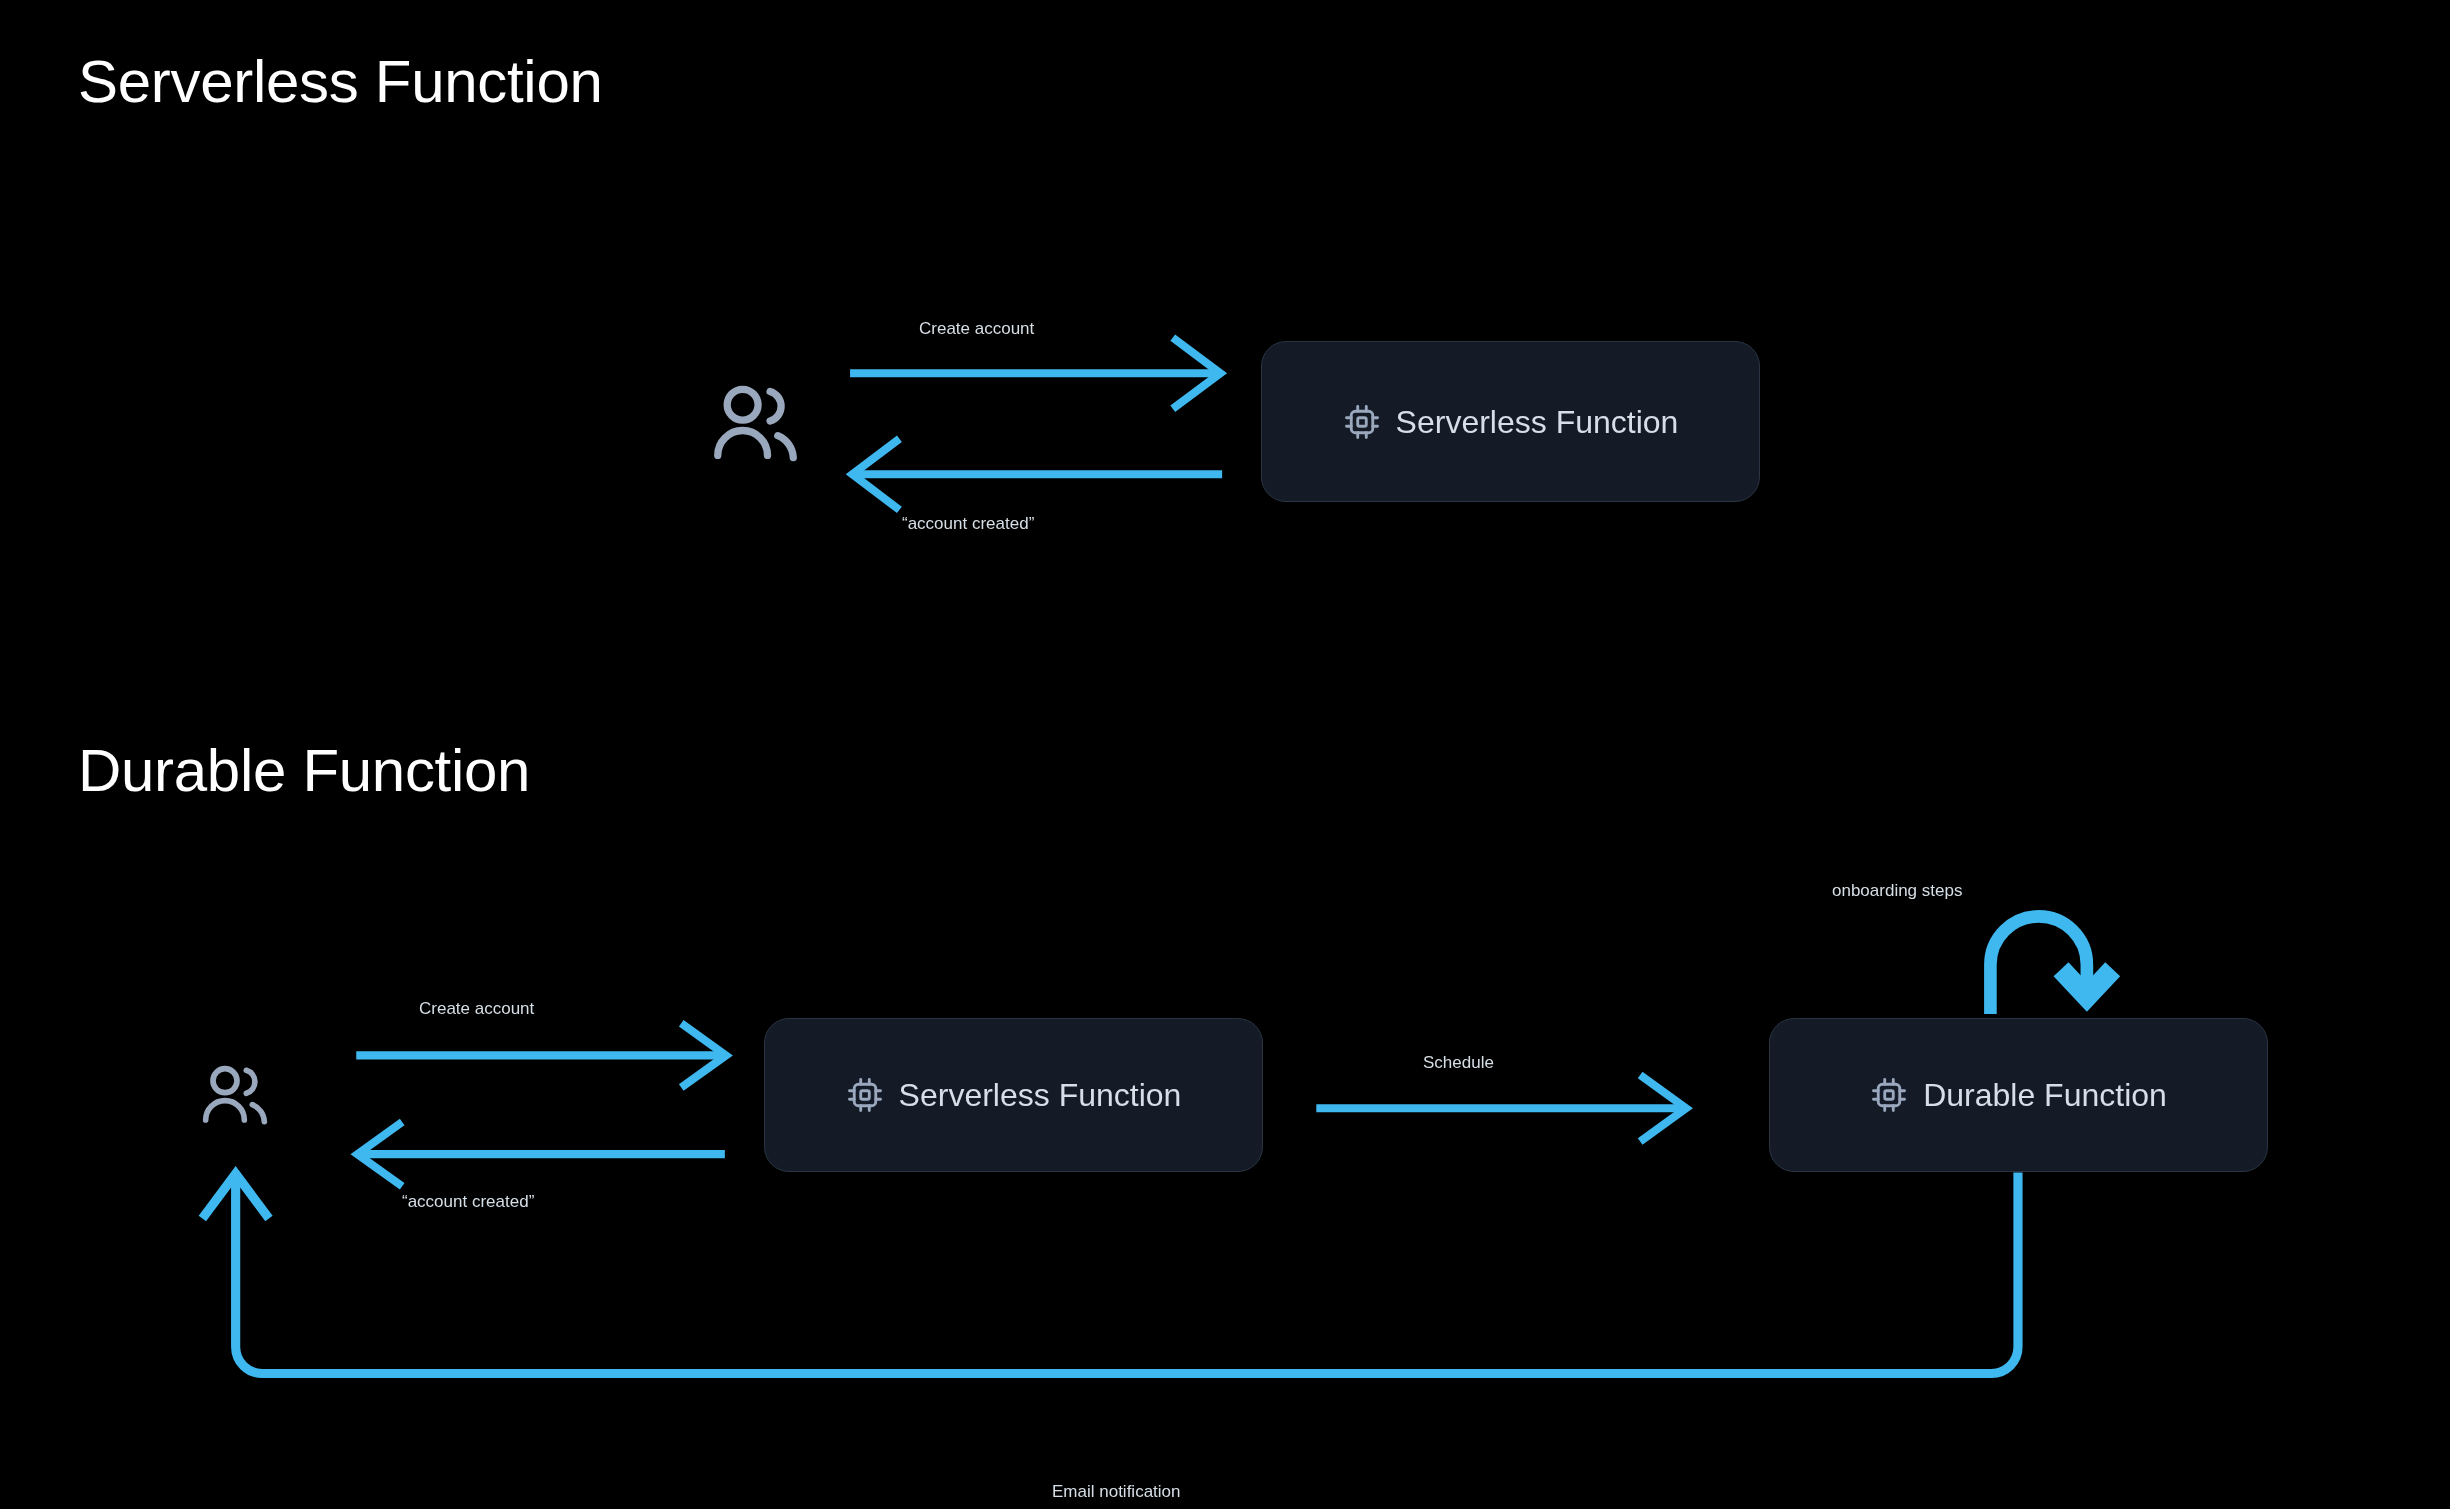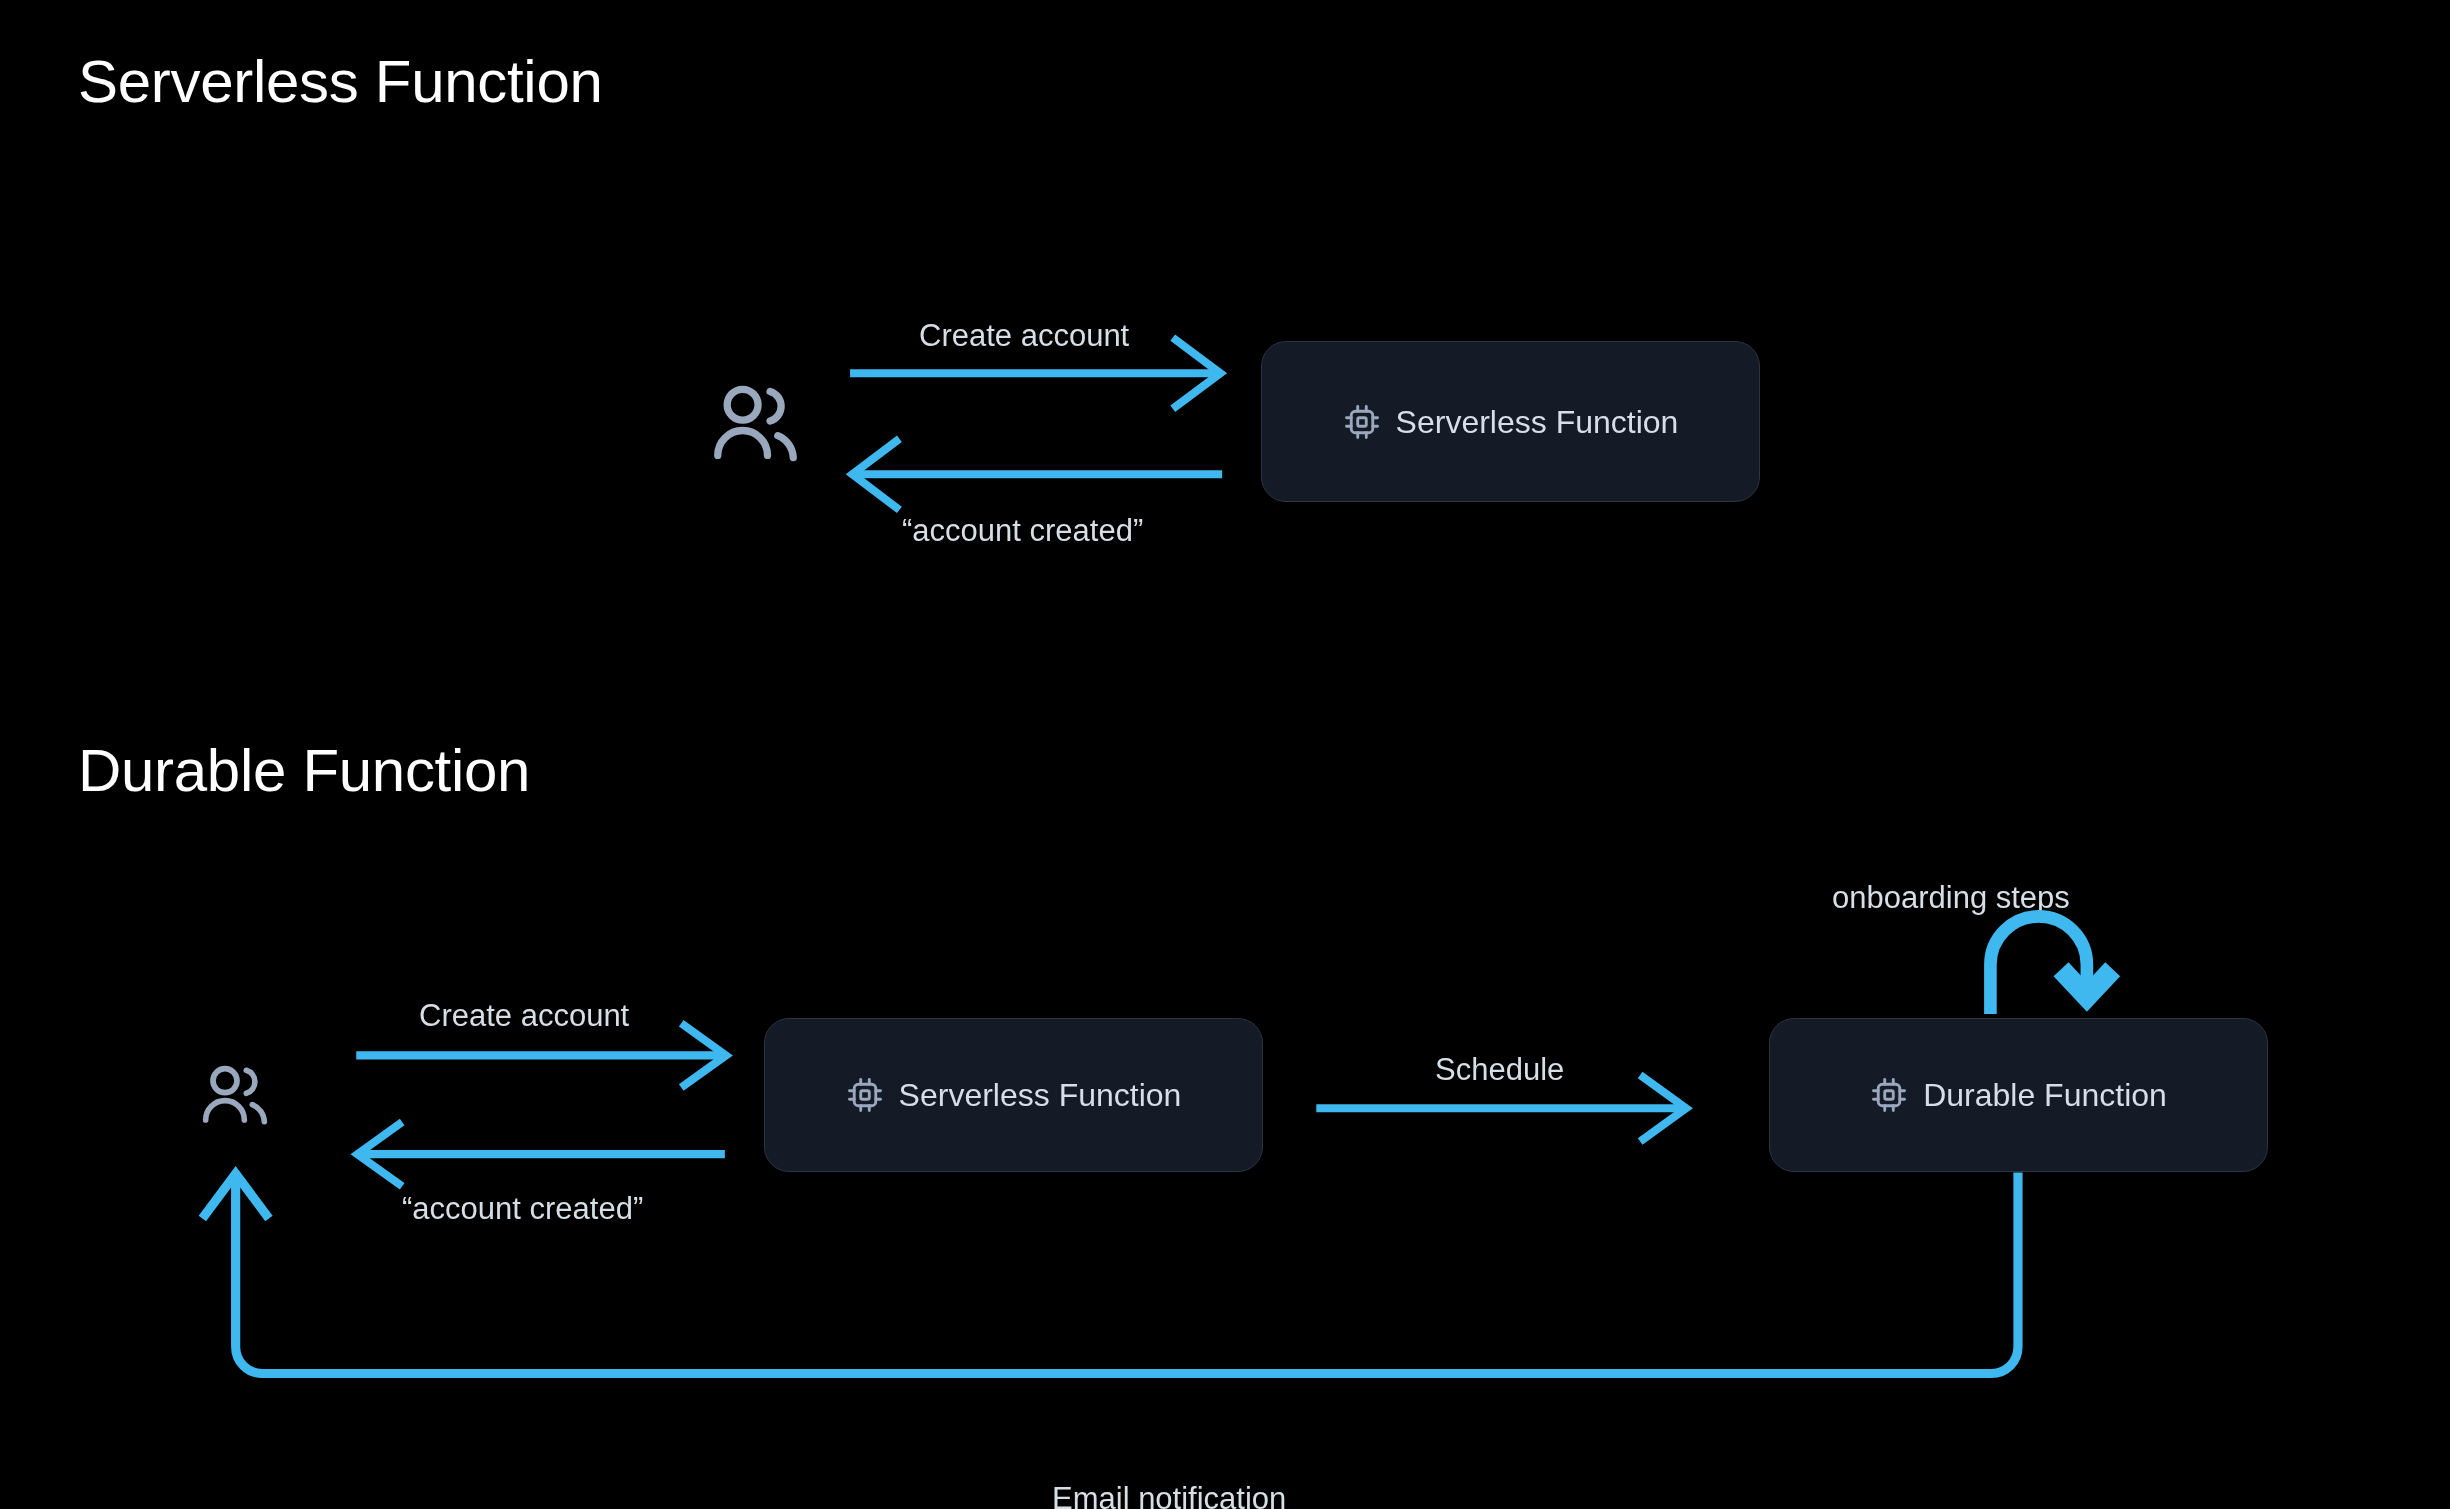--- a/index.html
+++ b/index.html
@@ -57,21 +57,21 @@
   }
   .cpu-icon { width: 38px; height: 38px; display: block; flex: none; }
 
   
   .actor-icon { position: absolute; display: block; }
 
   
   .edge-label {
     position: absolute;
     color: #D6DEE6;
-    font-size: 31px;
+    font-size: 17px;
     font-weight: 400;
     white-space: nowrap;
     line-height: 1;
   }
 
   
   .edges {
     position: absolute;
     left: 0; top: 0;
     width: 2450px;
@@ -143,21 +143,21 @@
         <path d="M9.3 2.2v3M14.7 2.2v3M9.3 18.8v3M14.7 18.8v3M2.2 9.3h3M2.2 14.7h3M18.8 9.3h3M18.8 14.7h3"></path>
       </g>
     </svg>
     <span class="node-label">Durable Function</span>
   </div>
 
   <div class="edge-label" style="left:419px; top:1000px;">Create account</div>
 
   <div class="edge-label" style="left:402px; top:1193px;">“account created”</div>
 
-  <div class="edge-label" style="left:1423px; top:1054px;margin-left:12px;">Schedule</div>
+  <div class="edge-label" style="left:1423px; top:1054px;">Schedule</div>
 
   <div class="edge-label" style="left:1832px; top:882px;">onboarding steps</div>
 
   <div class="edge-label" style="left:1052px; top:1483px;">Email notification</div>
 
   <svg class="edges" viewBox="0 0 4266 2628">
 
     <g>
       <line x1="1480" y1="650" x2="2120" y2="650" stroke="#3FB8F0" stroke-width="14" stroke-linecap="butt"></line>
       <polyline points="2042,588 2125,650 2042,712" fill="none" stroke="#3FB8F0" stroke-width="14" stroke-linecap="butt" stroke-linejoin="miter"></polyline>

